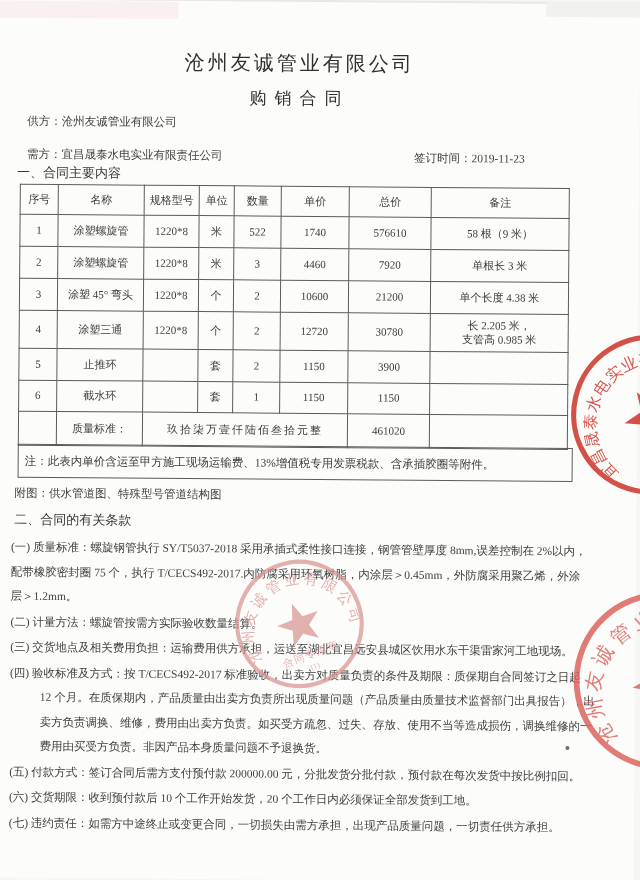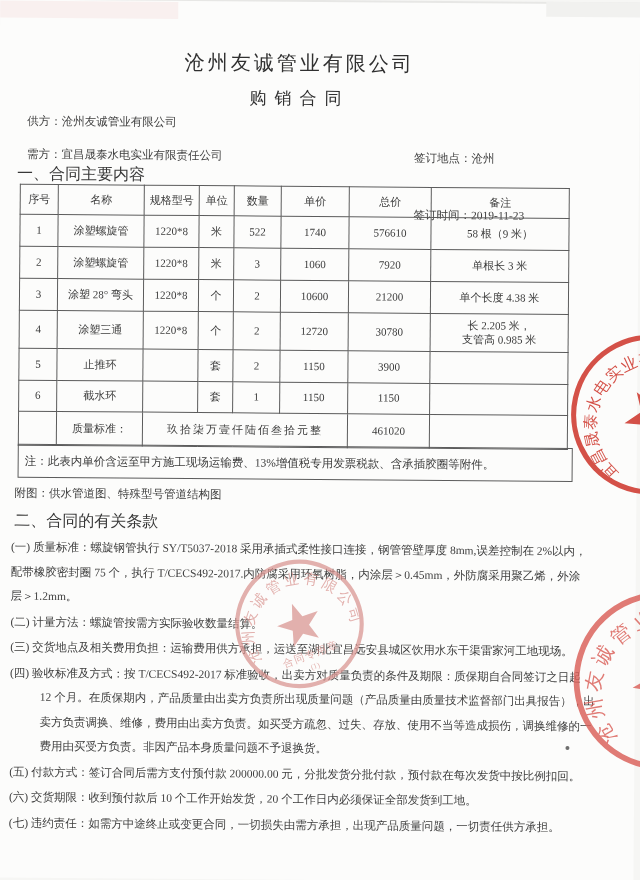--- a/index.html
+++ b/index.html
@@ -24,21 +24,21 @@
     font-size:20px;letter-spacing:3px;color:#303030;
   }
   .doc-title{
     position:absolute;left:0;top:87px;width:600px;text-align:center;
     font-size:17px;letter-spacing:8px;color:#303030;
   }
   .info{position:absolute;font-size:11.5px;color:#3f3f3f;white-space:pre;}
   .supplier-line{left:28px;top:116px;}
   .buyer-line{left:28px;top:149px;}
   .right-info{position:absolute;left:415px;top:110px;font-size:11.5px;line-height:19px;white-space:pre;}
-  .section-title{position:absolute;font-size:16px;color:#383838;white-space:pre;}
+  .section-title{position:absolute;font-size:13px;color:#383838;white-space:pre;}
   .s1{left:18px;top:166px;}
   .s2{left:18px;top:513px;text-align:right;}
   .attachment-line{position:absolute;left:18px;top:488px;font-size:11.5px;white-space:pre;color:#3f3f3f;}
 
   table.items{
     position:absolute;left:21px;top:186px;width:549px;
     border-collapse:collapse;table-layout:fixed;
     font-size:11px;color:#3b3b3b;
   }
   table.items td,table.items th{
@@ -84,21 +84,20 @@
   <div class="artifact tr-gray"></div>
   <div class="artifact ink-dot"></div>
 
   <div class="company-title">沧州友诚管业有限公司</div>
   <div class="doc-title">购销合同</div>
 
   <div class="info supplier-line">供方：沧州友诚管业有限公司</div>
   <div class="info buyer-line">需方：宜昌晟泰水电实业有限责任公司</div>
 
   <div class="right-info">
-    <div>签订地点：沧州</div>
     <div>签订时间：2019-11-23</div>
   </div>
 
   <div class="section-title s1">一、合同主要内容</div>
 
   <table class="items">
     <colgroup>
       <col style="width:38px">
         <col style="width:86px">
         <col style="width:55px">
@@ -130,27 +129,27 @@
           <td>1740</td>
           <td>576610</td>
           <td>58 根（9 米）</td>
         </tr>
         <tr>
           <td>2</td>
           <td>涂塑螺旋管</td>
           <td>1220*8</td>
           <td>米</td>
           <td>3</td>
-          <td>1060</td>
+          <td>4460</td>
           <td>7920</td>
           <td>单根长 3 米</td>
         </tr>
         <tr>
           <td>3</td>
-          <td>涂塑 28° 弯头</td>
+          <td>涂塑 45° 弯头</td>
           <td>1220*8</td>
           <td>个</td>
           <td>2</td>
           <td>10600</td>
           <td>21200</td>
           <td>单个长度 4.38 米</td>
         </tr>
         <tr>
           <td>4</td>
           <td>涂塑三通</td>

